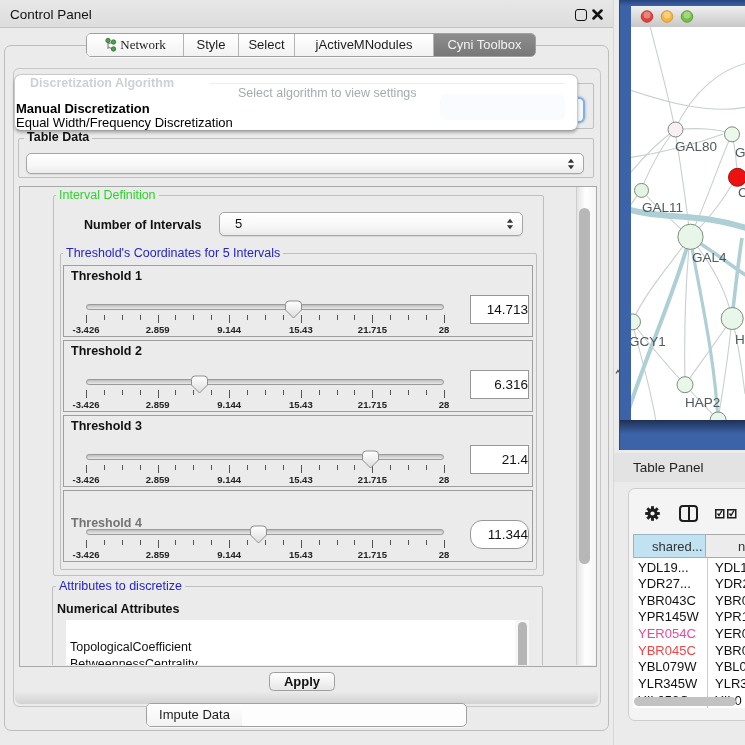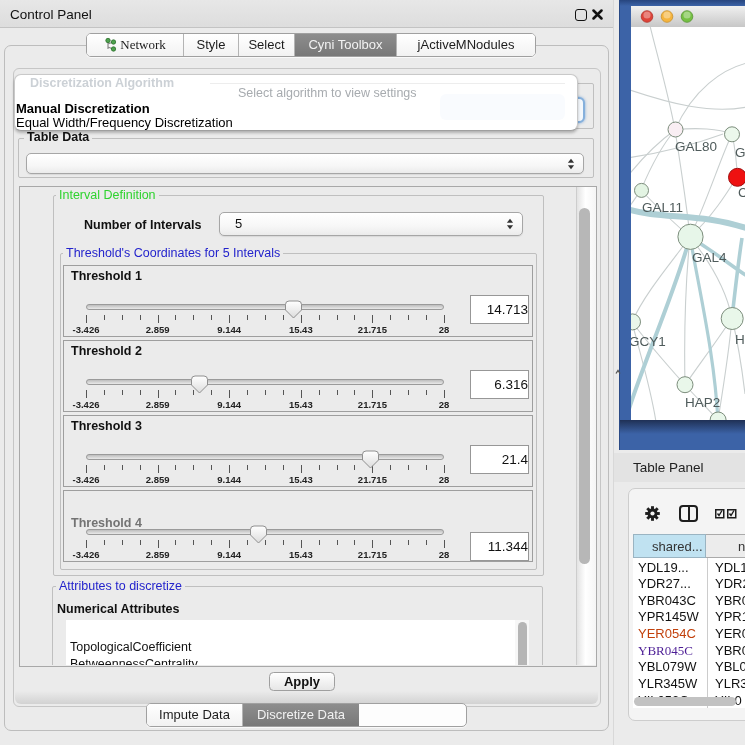--- a/index.html
+++ b/index.html
@@ -44,22 +44,22 @@
 
 <div class="tabbar" style="left:86px;top:33px;width:448px;">
  <div class="t" style="width:96px;font-family:Liberation Serif, serif;"><svg width="13" height="15" viewBox="0 0 13 15" style="vertical-align:-3px;margin-right:3px;">
         <path d="M4,4 L4,12 M4,7 L9,5 M4,10 L9,12" stroke="#8a8a8a" stroke-width="1.2" fill="none"></path>
         <circle cx="4" cy="3.5" r="2.2" fill="#4da24d" stroke="#2c6e2c" stroke-width="0.8"></circle>
         <circle cx="9.5" cy="5" r="2.2" fill="#4da24d" stroke="#2c6e2c" stroke-width="0.8"></circle>
         <circle cx="9.5" cy="12" r="2.2" fill="#4da24d" stroke="#2c6e2c" stroke-width="0.8"></circle>
       </svg>Network</div>
  <div class="t" style="width:54px;">Style</div>
  <div class="t" style="width:55px;">Select</div>
+ <div class="t" style="width:138px;">jActiveMNodules</div>
  <div class="t sel" style="width:101px;">Cyni Toolbox</div>
- <div class="t" style="width:138px;">jActiveMNodules</div>
 </div>
 
 <div class="grp" style="left:18px;top:83px;width:574px;height:44px;"></div>
 
 <div class="abs" style="left:569px;top:97px;width:12px;height:22px;border-radius:6px;background:#f4f8fc;border:2.5px solid #85b0dc;box-shadow:0 0 3px rgba(110,160,215,.9);"></div>
 
 <div class="grp" style="left:18px;top:138px;width:574px;height:38px;"></div>
 <div class="gtitle bold" style="left:24px;top:131px;color:#111;">Table Data</div>
 <div class="combo" style="left:26px;top:153px;width:556px;height:19px;">
  <svg class="ar" width="9" height="13" viewBox="0 0 9 13">
@@ -165,40 +165,39 @@
     <div class="ticklabel" style="left:444px;top:549px;">28</div>
     <svg class="abs" style="left:248.5px;top:525px;" width="19" height="19" viewBox="0 0 19 19">
       <defs>
         <linearGradient id="tg3" x1="0" y1="0" x2="0" y2="1">
           <stop offset="0" stop-color="#ffffff"></stop>
           <stop offset="1" stop-color="#dcdcdc"></stop>
         </linearGradient>
       </defs>
       <path d="M1.5,4.5 a3.5,3.5 0 0 1 3.5,-3.5 h9 a3.5,3.5 0 0 1 3.5,3.5 v5.5 l-8,8 l-8,-8 z" fill="url(#tg3)" stroke="#8f8f8f" stroke-width="1"></path>
     </svg>
-    <div class="vbox" style="left:470px;top:532px;">11.344</div>
+    <div class="vbox" style="left:470px;top:520px;border-radius:12px;">11.344</div>
   </div>
 
 <div class="abs" style="left:0;top:578px;width:610px;height:87px;overflow:hidden;">
  <div class="grp" style="left:52px;top:8px;width:489px;height:110px;"></div>
  <div class="gtitle" style="left:56px;top:2px;color:#2323cc;">Attributes to discretize</div>
  <div class="abs bold" style="left:57px;top:24px;font-size:12.5px;color:#111;">Numerical Attributes</div>
  <div class="abs" style="left:66px;top:42px;width:449px;height:45px;background:#fff;"></div>
  <div class="abs" style="left:515px;top:42px;width:14px;height:45px;background:#f7f7f7;"></div>
  <div class="abs" style="left:518px;top:44px;width:9px;height:50px;background:#b5b5b5;border-radius:4.5px;"></div>
  <div class="abs" style="left:70px;top:45px;font-size:17px;color:#111;margin-top:44px;">SelfLoops</div>
  <div class="abs" style="left:70px;top:62px;font-size:12.5px;color:#111;">TopologicalCoefficient</div>
  <div class="abs" style="left:70px;top:79px;font-size:12.5px;color:#111;">BetweennessCentrality</div>
 </div>
 
 <div class="abs" style="left:269px;top:672px;width:64px;height:17px;border:1px solid #9f9f9f;border-radius:4.5px;background:linear-gradient(#ffffff,#e6e6e6);text-align:center;line-height:17px;font-size:13px;font-weight:600;color:#111;">Apply</div>
 
 <div class="tabbar" style="left:146px;top:703px;width:319px;">
  <div class="t" style="width:95px;">Impute Data</div>
- <div class="t sel" style="width:116px;">Discretize Data</div>
 </div>
 
 <div class="abs" style="left:14px;top:74px;width:562px;height:55px;background:#fff;border-radius:7px;border:1px solid #c9c9c9;border-bottom:1px solid #9f9f9f;box-shadow:0 2px 3px rgba(0,0,0,0.25);z-index:20;"></div>
 <div class="abs" style="left:30px;top:76px;font-size:12.5px;font-weight:bold;color:#ccd1d6;z-index:21;">Discretization Algorithm</div>
 <div class="abs" style="left:210px;top:83px;width:355px;height:1px;background:rgba(0,0,0,0.07);z-index:21;"></div>
 <div class="abs" style="left:440px;top:94px;width:125px;height:26px;background:rgba(150,185,230,0.06);border-radius:6px;z-index:21;"></div>
 <div class="abs" style="left:238px;top:86px;font-size:12.5px;color:#a7abaf;z-index:21;">Select algorithm to view settings</div>
 <div class="abs" style="left:16px;top:101px;font-size:13px;font-weight:bold;color:#000;z-index:21;">Manual Discretization</div>
 <div class="abs" style="left:16px;top:115px;font-size:13px;color:#000;z-index:21;">Equal Width/Frequency Discretization</div>
 
@@ -309,23 +308,23 @@
  <div class="abs" style="left:73.5px;top:0;width:1px;height:150px;background:#ccc;"></div>
  <div id="tbl">
       <div class="abs" style="left:5px;top:1.5px;font-size:13px;color:#111;">YDL19...</div>
       <div class="abs" style="left:82px;top:1.5px;font-size:13px;color:#111;">YDL1</div>
       <div class="abs" style="left:5px;top:18.15px;font-size:13px;color:#111;">YDR27...</div>
       <div class="abs" style="left:82px;top:18.15px;font-size:13px;color:#111;">YDR2</div>
       <div class="abs" style="left:5px;top:34.8px;font-size:13px;color:#111;">YBR043C</div>
       <div class="abs" style="left:82px;top:34.8px;font-size:13px;color:#111;">YBR0</div>
       <div class="abs" style="left:5px;top:51.449999999999996px;font-size:13px;color:#111;">YPR145W</div>
       <div class="abs" style="left:82px;top:51.449999999999996px;font-size:13px;color:#111;">YPR1</div>
-      <div class="abs" style="left:5px;top:68.1px;font-size:13px;color:#c2410c;">YER054C</div>
+      <div class="abs" style="left:5px;top:68.1px;font-size:13px;color:#ec4899;">YER054C</div>
       <div class="abs" style="left:82px;top:68.1px;font-size:13px;color:#111;">YER0</div>
-      <div class="abs" style="left:5px;top:84.75px;font-size:13px;color:#4c1d95;font-family:Liberation Serif, serif;">YBR045C</div>
+      <div class="abs" style="left:5px;top:84.75px;font-size:13px;color:#ef4444;">YBR045C</div>
       <div class="abs" style="left:82px;top:84.75px;font-size:13px;color:#111;">YBR0</div>
       <div class="abs" style="left:5px;top:101.39999999999999px;font-size:13px;color:#111;">YBL079W</div>
       <div class="abs" style="left:82px;top:101.39999999999999px;font-size:13px;color:#111;">YBL0</div>
       <div class="abs" style="left:5px;top:118.04999999999998px;font-size:13px;color:#111;">YLR345W</div>
       <div class="abs" style="left:82px;top:118.04999999999998px;font-size:13px;color:#111;">YLR3</div>
       <div class="abs" style="left:5px;top:134.7px;font-size:13px;color:#111;">YIL052C</div>
       <div class="abs" style="left:82px;top:134.7px;font-size:13px;color:#111;">YIL0</div>
     </div>
 </div>
 

